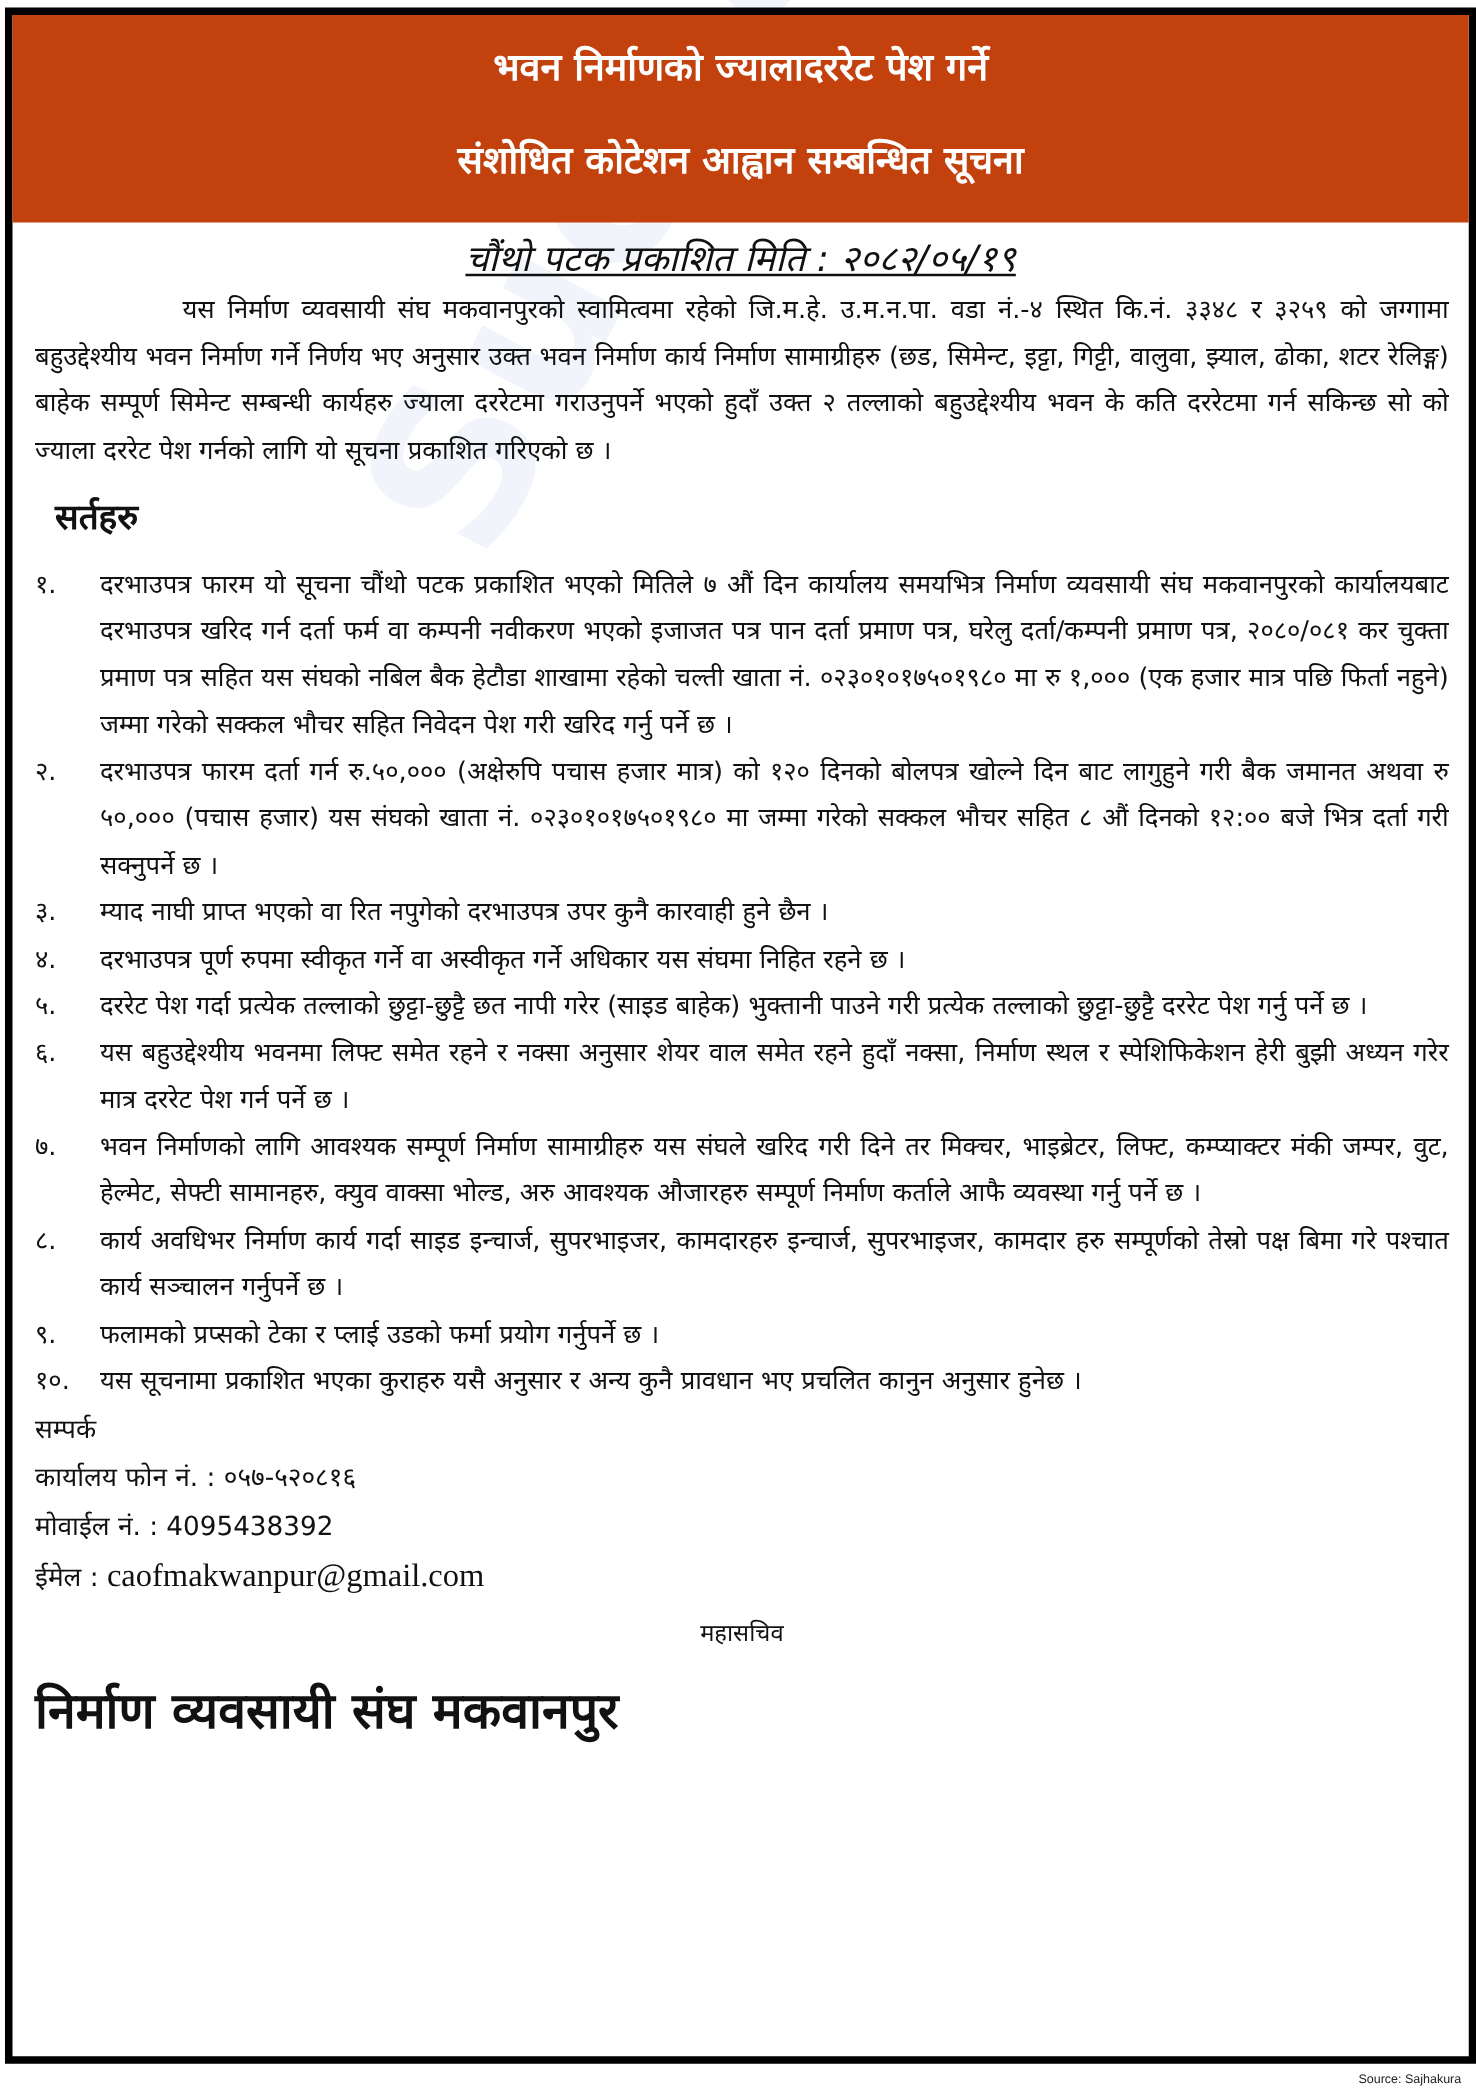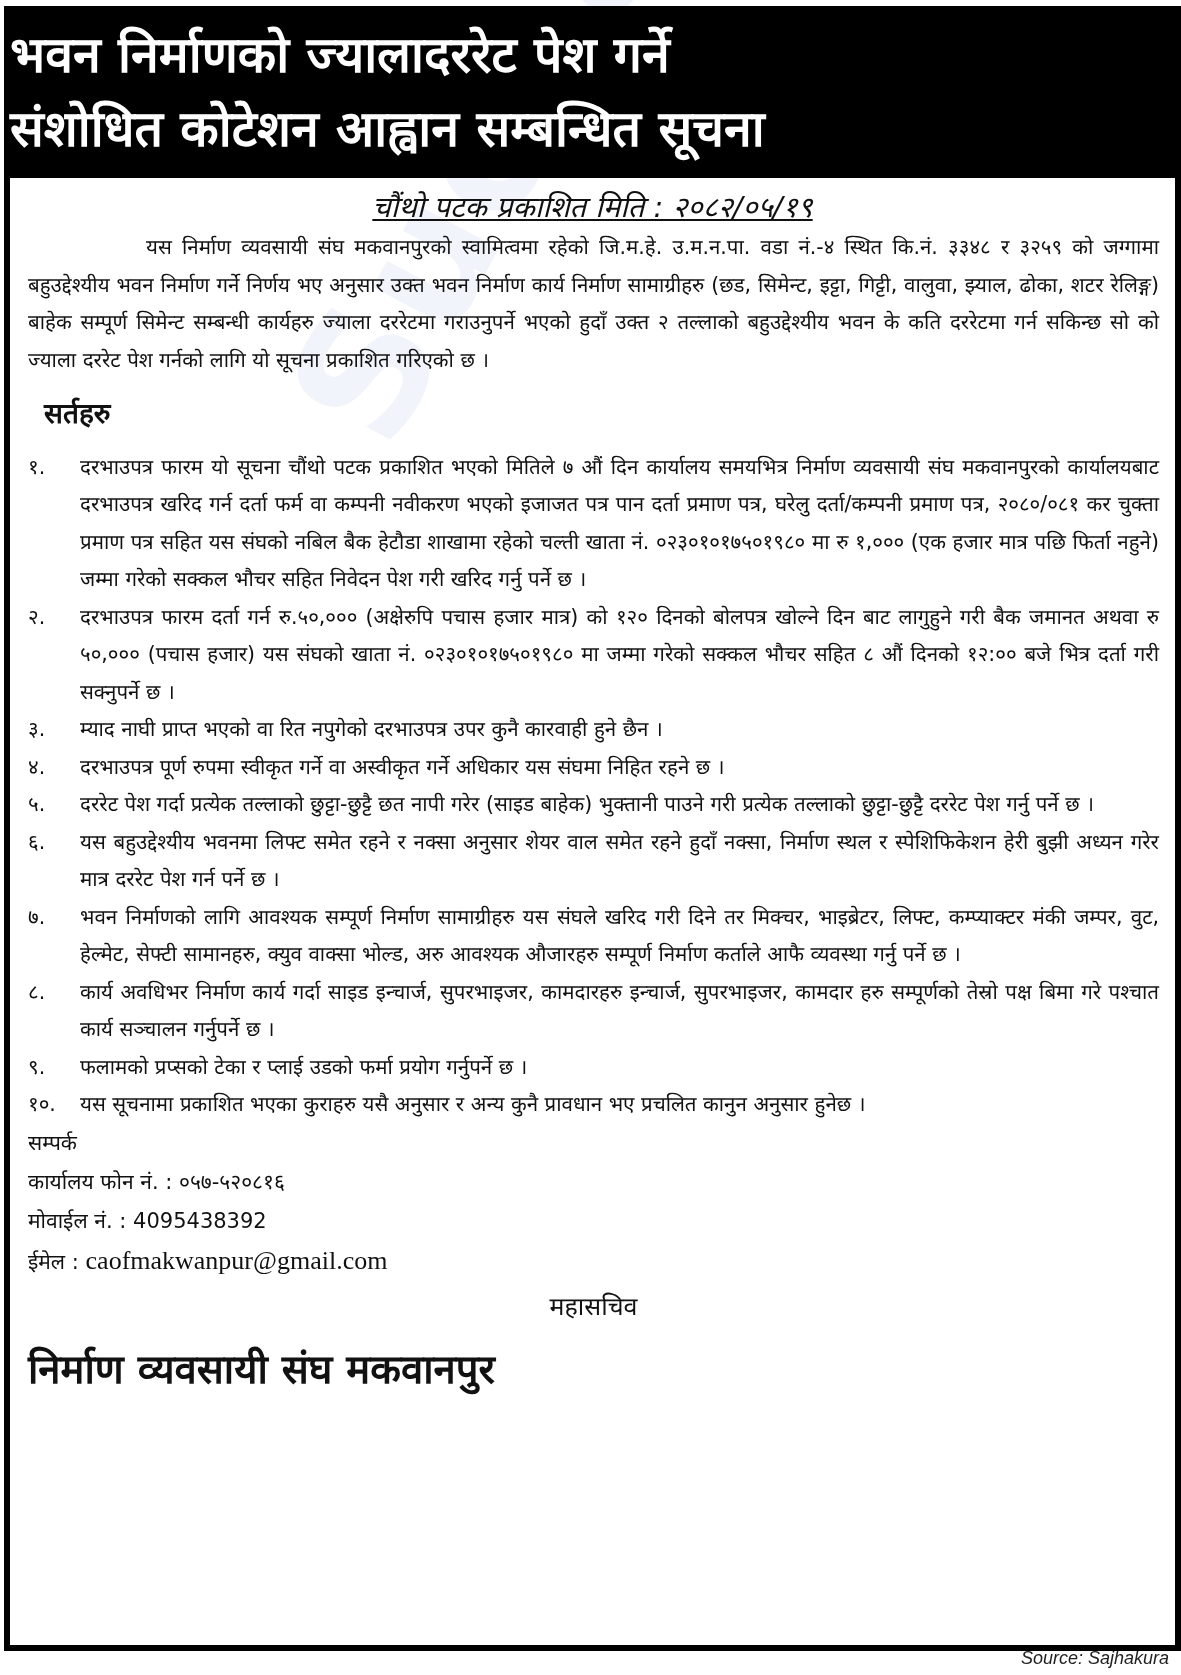--- a/index.html
+++ b/index.html
@@ -4,40 +4,40 @@
 <style>
   html, body { margin: 0; padding: 0; background: #ffffff; }
   body { width: 1181px; height: 1675px; position: relative; overflow: hidden;
          font-family: "DejaVu Sans", sans-serif; color: #111; }
   .watermark { position: absolute; left: 250px; top: 380px; font-family: "DejaVu Sans", sans-serif;
                font-weight: bold; font-size: 170px; color: rgba(120,160,220,0.10);
                transform: rotate(-62deg); transform-origin: left top; letter-spacing: 4px;
                pointer-events: none; white-space: nowrap; }
   .frame { position: absolute; left: 4px; top: 6px; width: 1165px; height: 1633px;
            border: 6px solid #000; box-sizing: content-box; }
-  .banner { background: #000000; color: #fff; height: 160px; 
-            font-weight: bold; font-size: 50px; line-height: 74px; padding-top: 6px;
+  .banner { background: #c2410c; color: #fff; height: 160px; text-align: center;
+            font-weight: bold; font-size: 30px; line-height: 74px; padding-top: 6px;
             letter-spacing: 0px; }
   .banner div { white-space: nowrap; }
   .pubdate { text-align: center; margin-top: 8px; font-size: 29px; font-style: italic; }
   .pubdate span { text-decoration: underline; }
   .content { padding: 0 16px 0 18px; font-size: 20.5px; line-height: 37.5px; }
   .intro { text-indent: 118px; text-align: justify; margin: 4px 0 0 0; }
   .section-title { font-weight: bold; font-size: 28px; margin: 16px; }
   ol.terms { list-style: none; margin: 0; padding: 0; }
   ol.terms li { display: flex; text-align: justify; }
   ol.terms li .num { flex: 0 0 auto; width: 52px; }
   ol.terms li .txt { flex: 1 1 auto; }
   .contact { text-align: left; font-size: 21px; line-height: 39px; }
   .contact .email { font-family: "Liberation Serif", serif; font-size: 26px; }
   .signer { text-align: center; font-size: 27px; line-height: 56px; margin-top: 2px; }
-  .role { text-align: center; font-size: 25px; line-height: 50px; }
+  .role { text-align: center; font-size: 19px; line-height: 50px; }
   .org { font-weight: bold; font-size: 40px; line-height: 66px; margin-top: 4px; }
-  .source { position: absolute; right: 12px; bottom: 6px; font-style: italic;
-            font-family: "Liberation Sans", sans-serif; font-size: 18px; color: #222; }
+  .source { position: absolute; right: 12px; bottom: 6px; 
+            font-family: "Liberation Sans", sans-serif; font-size: 10px; color: #222; }
 </style>
 </head>
 <body>
 
 <div class="watermark">Suchana</div>
 
 <div class="frame">
   <div class="banner">
     <div>भवन निर्माणको ज्यालादररेट पेश गर्ने</div>
     <div>संशोधित कोटेशन आह्वान सम्बन्धित सूचना</div>

